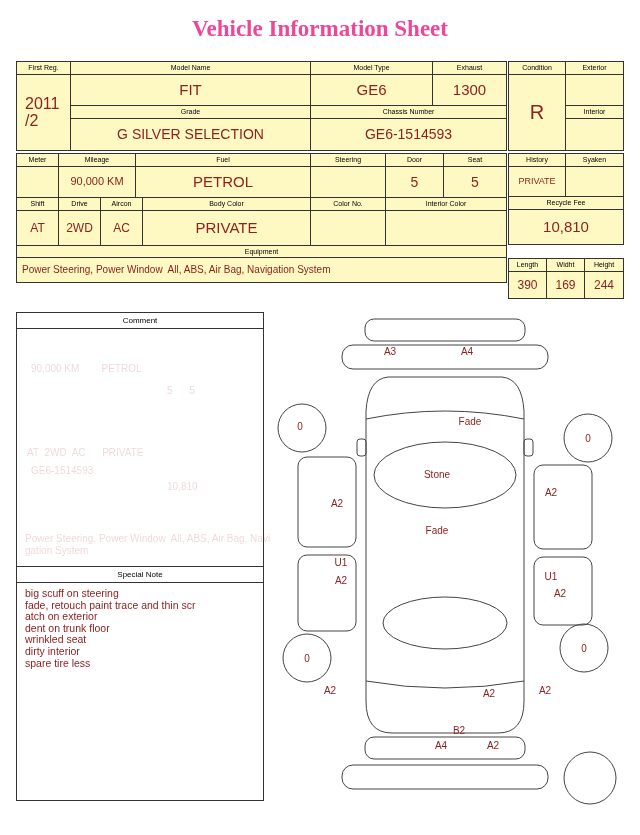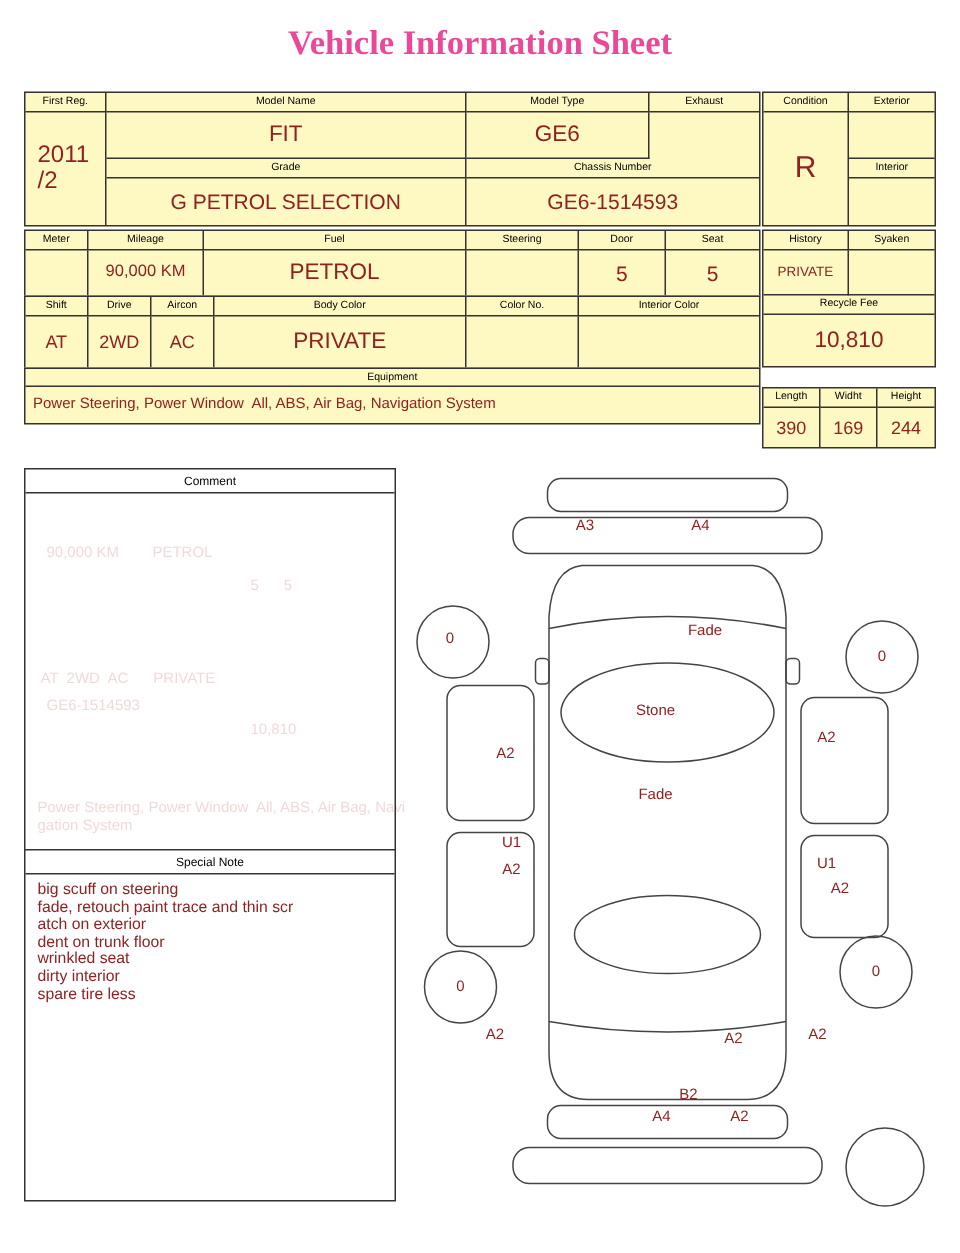--- a/index.html
+++ b/index.html
@@ -44,23 +44,24 @@
     <div class="cell hdr" style="grid-area:1/1">First Reg.</div>
     <div class="cell hdr" style="grid-area:1/2">Model Name</div>
     <div class="cell hdr" style="grid-area:1/3">Model Type</div>
     <div class="cell hdr nr" style="grid-area:1/4">Exhaust</div>
     <div class="cell val col nb f16" style="grid-area:2/1/5/2">
       <div>2011</div>
       <div>/2</div>
     </div>
     <div class="cell val f15" style="grid-area:2/2">FIT</div>
     <div class="cell val f15" style="grid-area:2/3">GE6</div>
+    <div class="cell val f15 nr" style="grid-area:2/4">1300</div>
     <div class="cell hdr" style="grid-area:3/2">Grade</div>
     <div class="cell hdr nr" style="grid-area:3/3/4/5">Chassis Number</div>
-    <div class="cell val f14 nb" style="grid-area:4/2">G PETROL SELECTION</div>
+    <div class="cell val f14 nb" style="grid-area:4/2">G SILVER SELECTION</div>
     <div class="cell val f14 nb nr" style="grid-area:4/3/5/5">GE6-1514593</div>
   </div>
 
   <div class="grid" style="left:508px; top:61px; grid-template-columns:57px 57px; grid-template-rows:13px 31px 13px 31px;">
     <div class="cell hdr" style="grid-area:1/1">Condition</div>
     <div class="cell hdr nr" style="grid-area:1/2">Exterior</div>
     <div class="cell val f20 nb" style="grid-area:2/1/5/2">R</div>
     <div class="cell val nr" style="grid-area:2/2"></div>
     <div class="cell hdr nr" style="grid-area:3/2">Interior</div>
     <div class="cell val nr nb" style="grid-area:4/2"></div>

